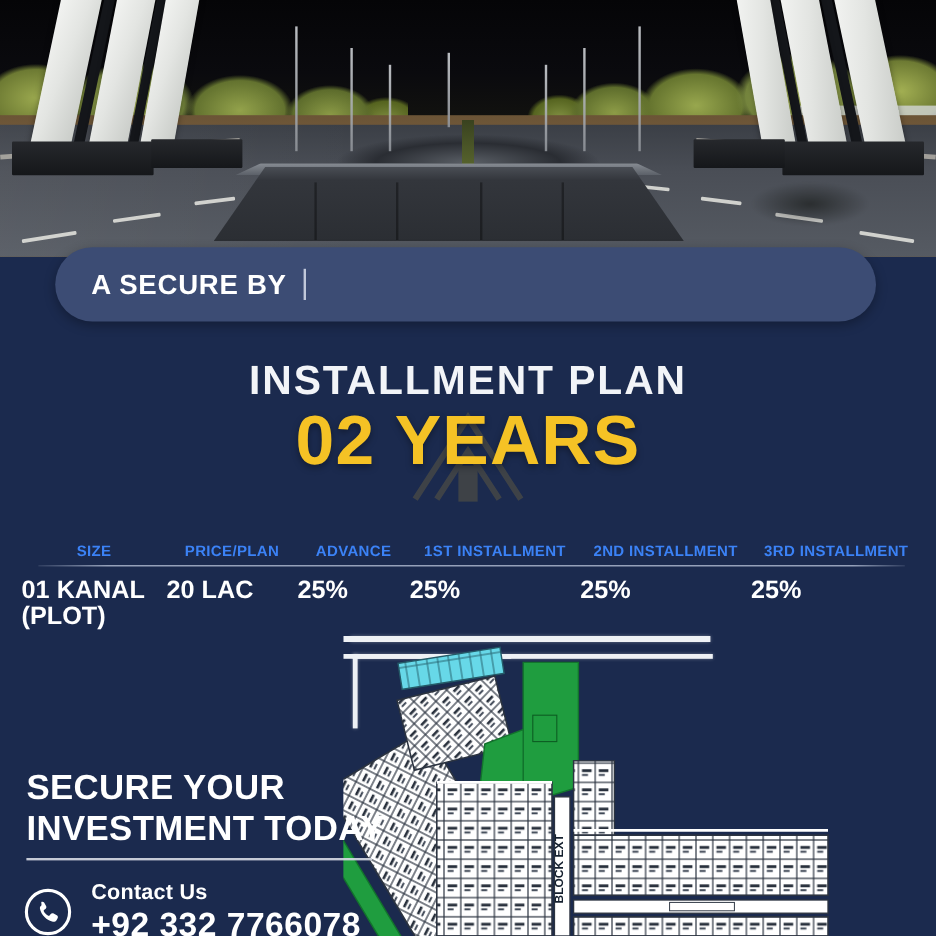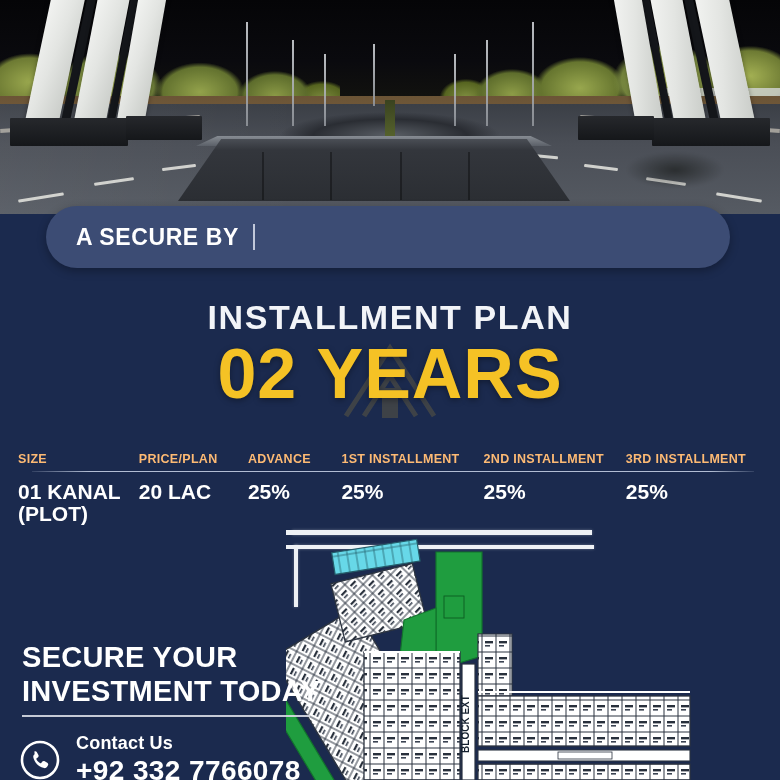--- a/index.html
+++ b/index.html
@@ -70,30 +70,30 @@
       background:#3c4c74;border-radius:34px;
       display:flex;align-items:center;box-shadow:0 3px 10px rgba(0,0,0,.3);}
   .pill-inner{display:flex;align-items:center;gap:14px;padding-left:30px;}
   .pill-a{color:#fff;font-size:23px;font-weight:700;letter-spacing:.6px;white-space:nowrap;}
   .pill-sep{width:2px;height:26px;background:#cfd6e6;opacity:.9;}
   .pill-b{color:#fff;font-size:25px;font-weight:800;letter-spacing:.4px;white-space:nowrap;}
 
   
   .headline{position:absolute;left:0;top:300px;width:780px;text-align:center;}
   .h-small{color:#f2f4f8;font-size:34px;font-weight:700;letter-spacing:1.6px;line-height:1;}
-  .h-big{color:#f5c225;font-size:70px;font-weight:800;letter-spacing:1px;line-height:1.05;
+  .h-big{color:#f5c225;font-size:58px;font-weight:800;letter-spacing:1px;line-height:1.05;
       margin-top:4px;text-shadow:0 2px 6px rgba(0,0,0,.35);}
   .watermark{position:absolute;left:50%;top:336px;transform:translateX(-50%);
       width:120px;height:92px;opacity:.16;pointer-events:none;}
 
   
   .table{position:absolute;left:18px;top:452px;width:750px;}
   .trow{display:flex;align-items:flex-start;}
-  .thead .tcell{color:#fdba74;font-size:12.5px;font-weight:700;letter-spacing:.3px;
-      white-space:nowrap;}
+  .thead .tcell{color:#3b82f6;font-size:12.5px;font-weight:700;letter-spacing:.3px;
+      text-align:center;white-space:nowrap;}
   .rule{margin:5px 0 0 14px;width:722px;height:1px;
       background:linear-gradient(90deg,rgba(190,200,220,.15),rgba(205,215,235,.85) 8%,rgba(205,215,235,.85) 94%,rgba(190,200,220,.15));}
   .tbody{margin-top:9px;}
   .tbody .tcell{color:#ffffff;font-size:21px;font-weight:700;text-align:left;line-height:1.05;}
   .tbody .tcell .sub{display:block;font-size:21px;font-weight:700;}
   .c0{width:124px;}
   .c1{width:112px;}
   .c2{width:96px;}
   .c3{width:146px;}
   .c4{width:146px;}

